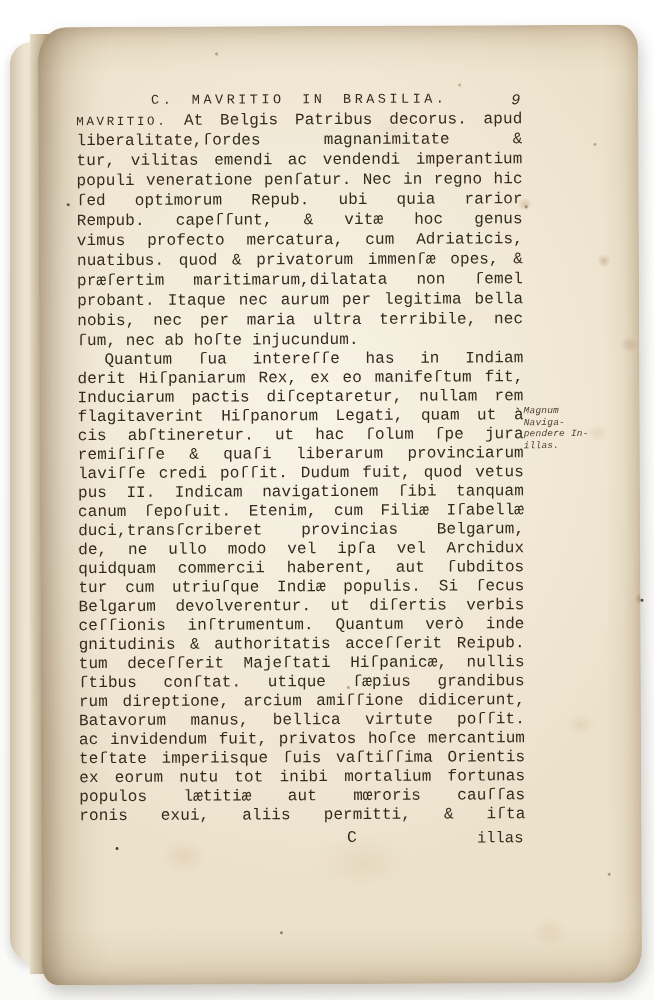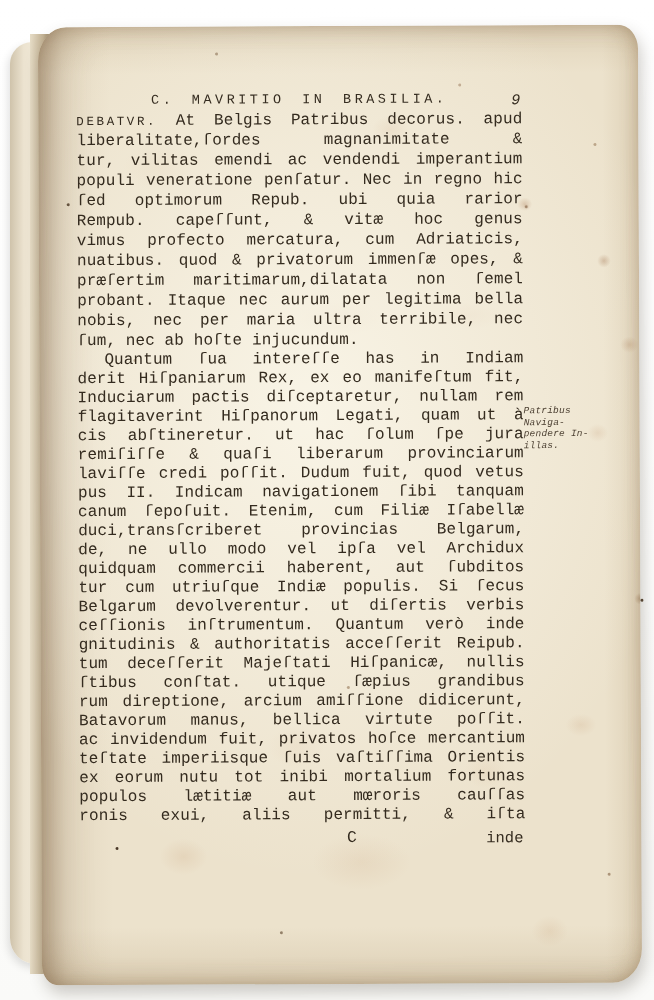--- a/index.html
+++ b/index.html
@@ -137,21 +137,21 @@
 
     <div class="header-row">
       <span class="header-title">C. MAVRITIO IN BRASILIA.</span>
       <span class="page-number">9</span>
     </div>
 
     <div class="text-block">
 
       <div class="para1">
         <div class="line">
-          <span class="lead">DEBATVR.</span>
+          <span class="lead">MAVRITIO.</span>
           <span>At Belgis Patribus decorus. apud quos avaritia</span>
         </div>
         <div>
             <div class="line">liberalitate,ſordes magnanimitate &amp; magnificentia confodiun-</div>
             <div class="line">tur, vilitas emendi ac vendendi imperantium authoritate &amp;</div>
             <div class="line">populi veneratione penſatur.  Nec in regno hic nobis vivitur,</div>
             <div class="line">ſed optimorum Repub. ubi quia rarior Nobilitas, honeſtiores</div>
             <div class="line">Rempub. capeſſunt, &amp; vitæ hoc genus amplexantur.  Et cre-</div>
             <div class="line">vimus profecto mercatura, cum Adriaticis, Florentinis, Ge-</div>
             <div class="line">nuatibus.  quod &amp; privatorum immenſæ opes, &amp; urbium,</div>
@@ -185,25 +185,25 @@
           <div class="line">Batavorum manus, bellica virtute poſſit.  Magnum profecto</div>
           <div class="line">ac invidendum fuit, privatos hoſce mercantium cœtus po-</div>
           <div class="line">teſtate imperiisque ſuis vaſtiſſima Orientis ſpatia complecti,</div>
           <div class="line">ex eorum nutu tot inibi mortalium fortunas pendere,</div>
           <div class="line">populos lætitiæ aut mœroris cauſſas concipere, reges co-</div>
           <div class="line last">ronis exui, aliis permitti, &amp; iſta jurisdictione has ſurgere,</div>
         </div>
 
       <div class="footer-row">
         <span class="signature">C</span>
-        <span class="catchword">inde</span>
+        <span class="catchword">illas</span>
       </div>
     </div>
 
     <div class="margin-note">
-        <div class="mnote-line">Patribus</div>
+        <div class="mnote-line">Magnum</div>
         <div class="mnote-line">Naviga-</div>
         <div class="mnote-line">pendere In-</div>
         <div class="mnote-line">illas.</div>
       </div>
 
   </div>
 </div>
 
 </body></html>

